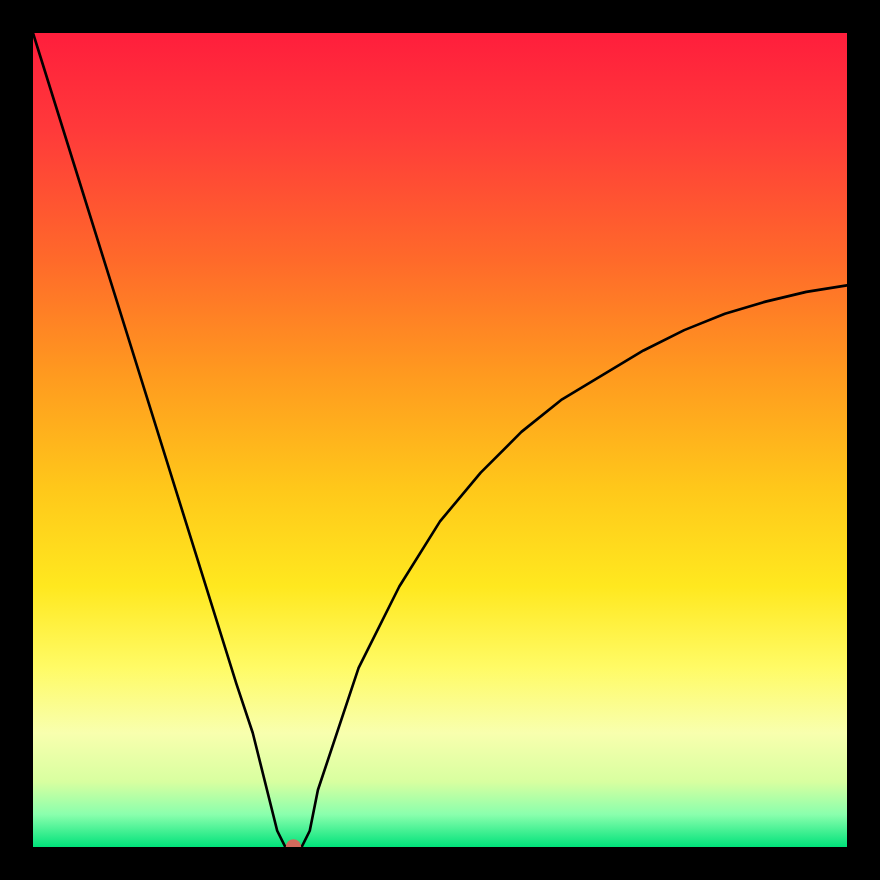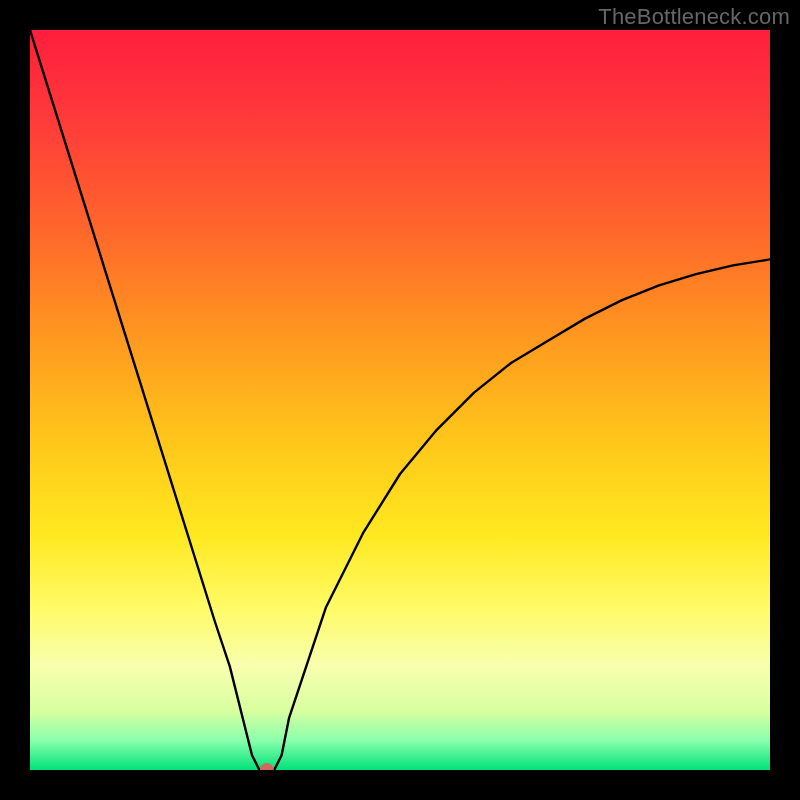--- a/index.html
+++ b/index.html
@@ -58,21 +58,20 @@
     inset: 0;
     width: 100%;
     height: 100%;
   }
 </style>
 </head>
 <body>
 
 <div class="frame">
 
-  <div class="watermark">TheBottleneck.com</div>
 
   <div class="plot-area">
     <div class="gradient-bg"></div>
 
     <svg class="curve" viewBox="0 0 740 740" preserveAspectRatio="none">
       <path fill="none" stroke="#000" stroke-width="2.4" stroke-linecap="round" stroke-linejoin="round" d="M0.00 0.00 L37.00 118.40 L74.00 236.80 L111.00 355.20 L148.00 473.60 L185.00 592.00 L199.80 636.40 L222.00 725.20 L229.40 740.00 L244.20 740.00 L251.60 725.20 L259.00 688.20 L296.00 577.20 L333.00 503.20 L370.00 444.00 L407.00 399.60 L444.00 362.60 L481.00 333.00 L518.00 310.80 L555.00 288.60 L592.00 270.10 L629.00 255.30 L666.00 244.20 L703.00 235.32 L740.00 229.40" id="curve-path"></path>
       <circle id="marker-dot" r="7" fill="#d26a5c" cx="236.80" cy="740.00"></circle>
     </svg>
   </div>
 

